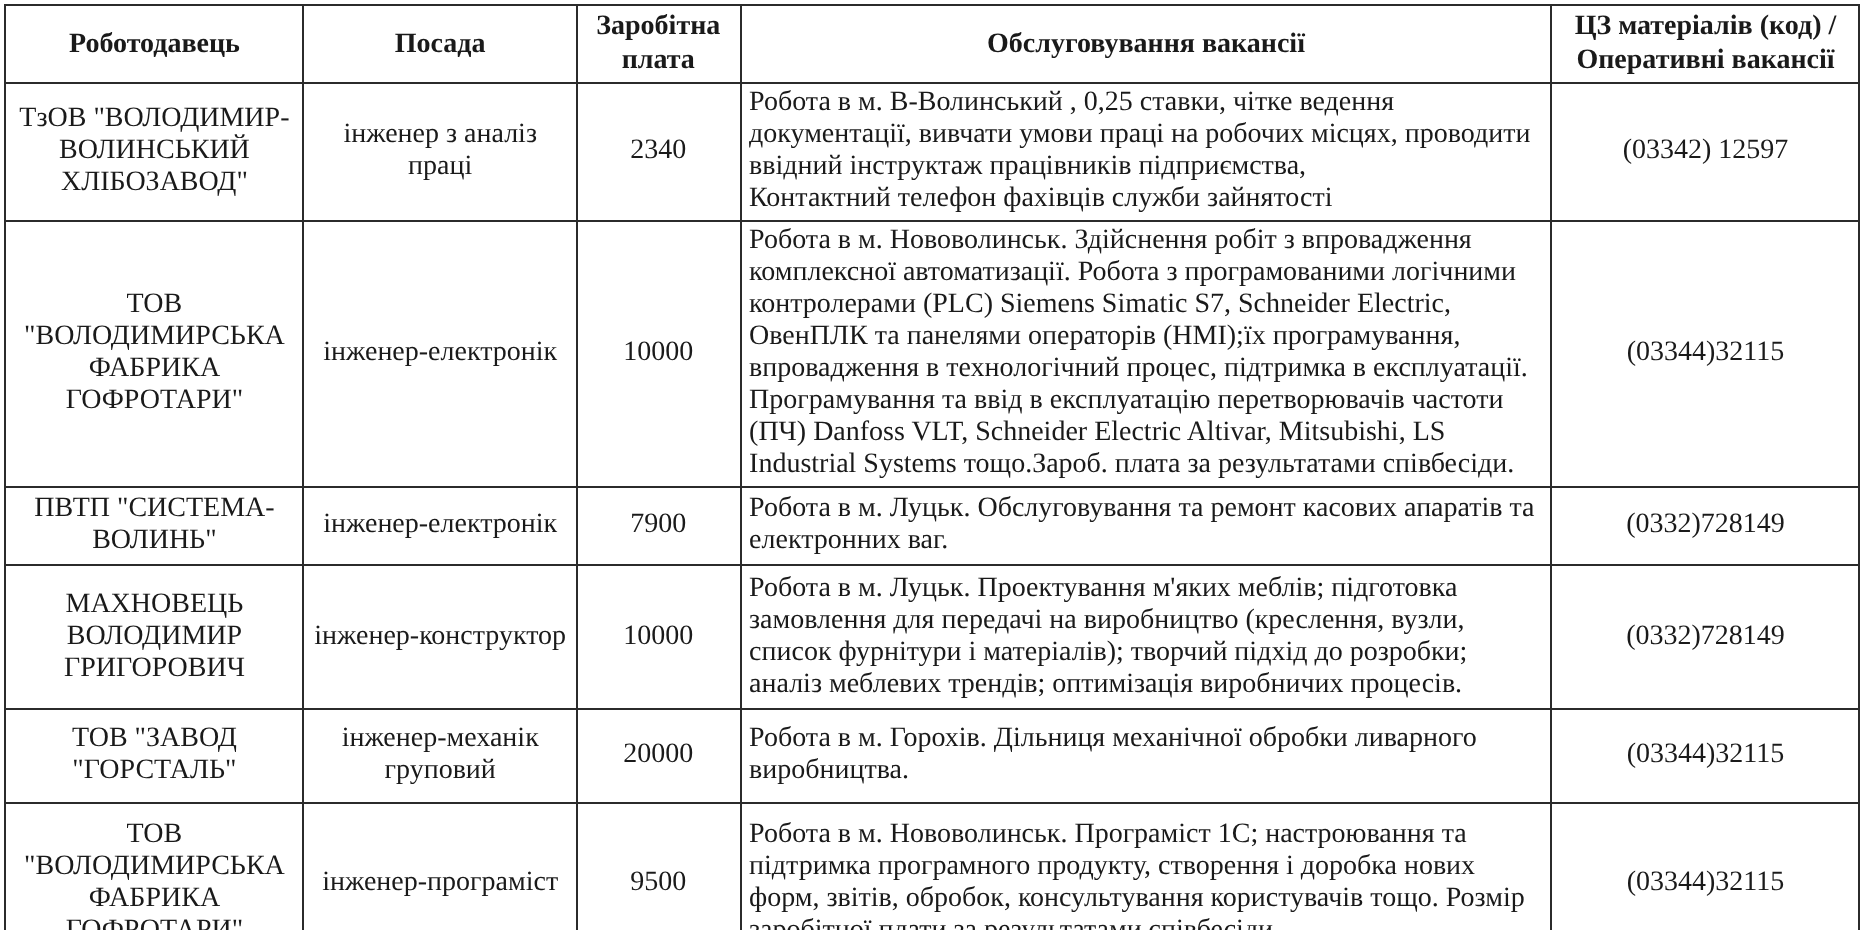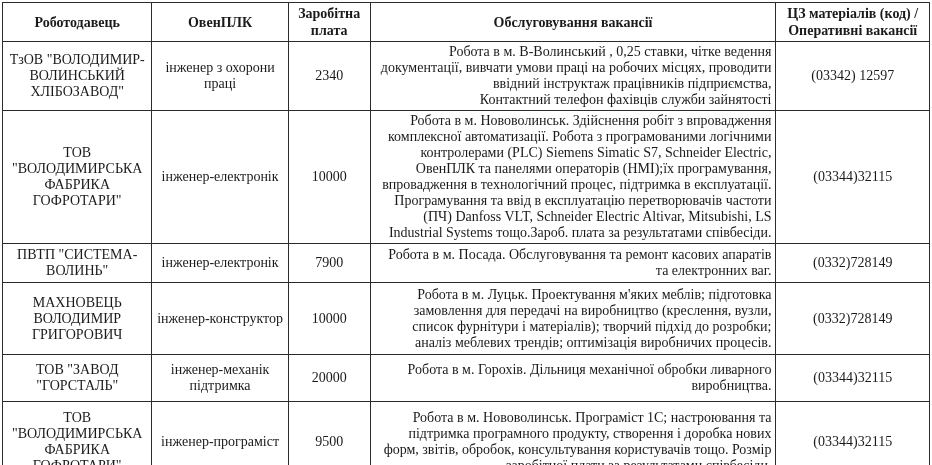--- a/index.html
+++ b/index.html
@@ -37,21 +37,21 @@
     line-height: 17px;
   }
   .col-employer   { width: 148px; }
   .col-position   { width: 135px; }
   .col-salary     { width: 81px;  }
   .col-desc       { width: 402px; }
   .col-code       { width: 152px; }
 
   td.c-center { text-align: center; }
   td.c-desc {
-    text-align: right;
+    text-align: left;
     padding: 2px 3px 2px 4px;
     white-space: pre-line;
   }
   tr.r-header { height: 38px; }
   tr.r-0 { height: 68px; }
   tr.r-1 { height: 125px; }
   tr.r-2 { height: 39px; }
   tr.r-3 { height: 72px; }
   tr.r-4 { height: 47px; }
   tr.r-5 { height: 80px; }
@@ -63,59 +63,59 @@
   <colgroup>
     <col class="col-employer">
     <col class="col-position">
     <col class="col-salary">
     <col class="col-desc">
     <col class="col-code">
   </colgroup>
   <thead>
     <tr class="r-header">
       <th>Роботодавець</th>
-      <th>ОвенПЛК</th>
+      <th>Посада</th>
       <th>Заробітна плата</th>
       <th>Обслуговування вакансії</th>
       <th>ЦЗ матеріалів (код) / Оперативні вакансії</th>
     </tr>
   </thead>
   <tbody>
     <tr class="r-0">
       <td class="c-center">ТзОВ "ВОЛОДИМИР-ВОЛИНСЬКИЙ ХЛІБОЗАВОД"</td>
-      <td class="c-center">інженер з охорони праці</td>
+      <td class="c-center">інженер з аналіз праці</td>
       <td class="c-center">2340</td>
       <td class="c-desc">Робота в м. В-Волинський , 0,25 ставки, чітке ведення документації, вивчати умови праці на робочих місцях, проводити ввідний інструктаж працівників підприємства,
 Контактний телефон фахівців служби зайнятості</td>
       <td class="c-center">(03342) 12597</td>
     </tr>
     <tr class="r-1">
       <td class="c-center">ТОВ "ВОЛОДИМИРСЬКА ФАБРИКА ГОФРОТАРИ"</td>
       <td class="c-center">інженер-електронік</td>
       <td class="c-center">10000</td>
       <td class="c-desc">Робота в м. Нововолинськ. Здійснення робіт з впровадження комплексної автоматизації. Робота з програмованими логічними контролерами (PLC) Siemens Simatic S7, Schneider Electric, ОвенПЛК та панелями операторів (HMI);їх програмування, впровадження в технологічний процес, підтримка в експлуатації. Програмування та ввід в експлуатацію перетворювачів частоти (ПЧ) Danfoss VLT, Schneider Electric Altivar, Mitsubishi, LS Industrial Systems тощо.Зароб. плата за результатами співбесіди.</td>
       <td class="c-center">(03344)32115</td>
     </tr>
     <tr class="r-2">
       <td class="c-center">ПВТП "СИСТЕМА-ВОЛИНЬ"</td>
       <td class="c-center">інженер-електронік</td>
       <td class="c-center">7900</td>
-      <td class="c-desc">Робота в м. Посада. Обслуговування та ремонт касових апаратів та електронних ваг.</td>
+      <td class="c-desc">Робота в м. Луцьк. Обслуговування та ремонт касових апаратів та електронних ваг.</td>
       <td class="c-center">(0332)728149</td>
     </tr>
     <tr class="r-3">
       <td class="c-center">МАХНОВЕЦЬ ВОЛОДИМИР ГРИГОРОВИЧ</td>
       <td class="c-center">інженер-конструктор</td>
       <td class="c-center">10000</td>
       <td class="c-desc">Робота в м. Луцьк. Проектування м'яких меблів; підготовка замовлення для передачі на виробництво (креслення, вузли, список фурнітури і матеріалів); творчий підхід до розробки; аналіз меблевих трендів; оптимізація виробничих процесів.</td>
       <td class="c-center">(0332)728149</td>
     </tr>
     <tr class="r-4">
       <td class="c-center">ТОВ "ЗАВОД "ГОРСТАЛЬ"</td>
-      <td class="c-center">інженер-механік підтримка</td>
+      <td class="c-center">інженер-механік груповий</td>
       <td class="c-center">20000</td>
       <td class="c-desc">Робота в м. Горохів. Дільниця механічної обробки ливарного виробництва.</td>
       <td class="c-center">(03344)32115</td>
     </tr>
     <tr class="r-5">
       <td class="c-center">ТОВ "ВОЛОДИМИРСЬКА ФАБРИКА ГОФРОТАРИ"</td>
       <td class="c-center">інженер-програміст</td>
       <td class="c-center">9500</td>
       <td class="c-desc">Робота в м. Нововолинськ. Програміст 1С; настроювання та підтримка програмного продукту, створення і доробка нових форм, звітів, обробок, консультування користувачів тощо. Розмір заробітної плати за результатами співбесіди.</td>
       <td class="c-center">(03344)32115</td>

